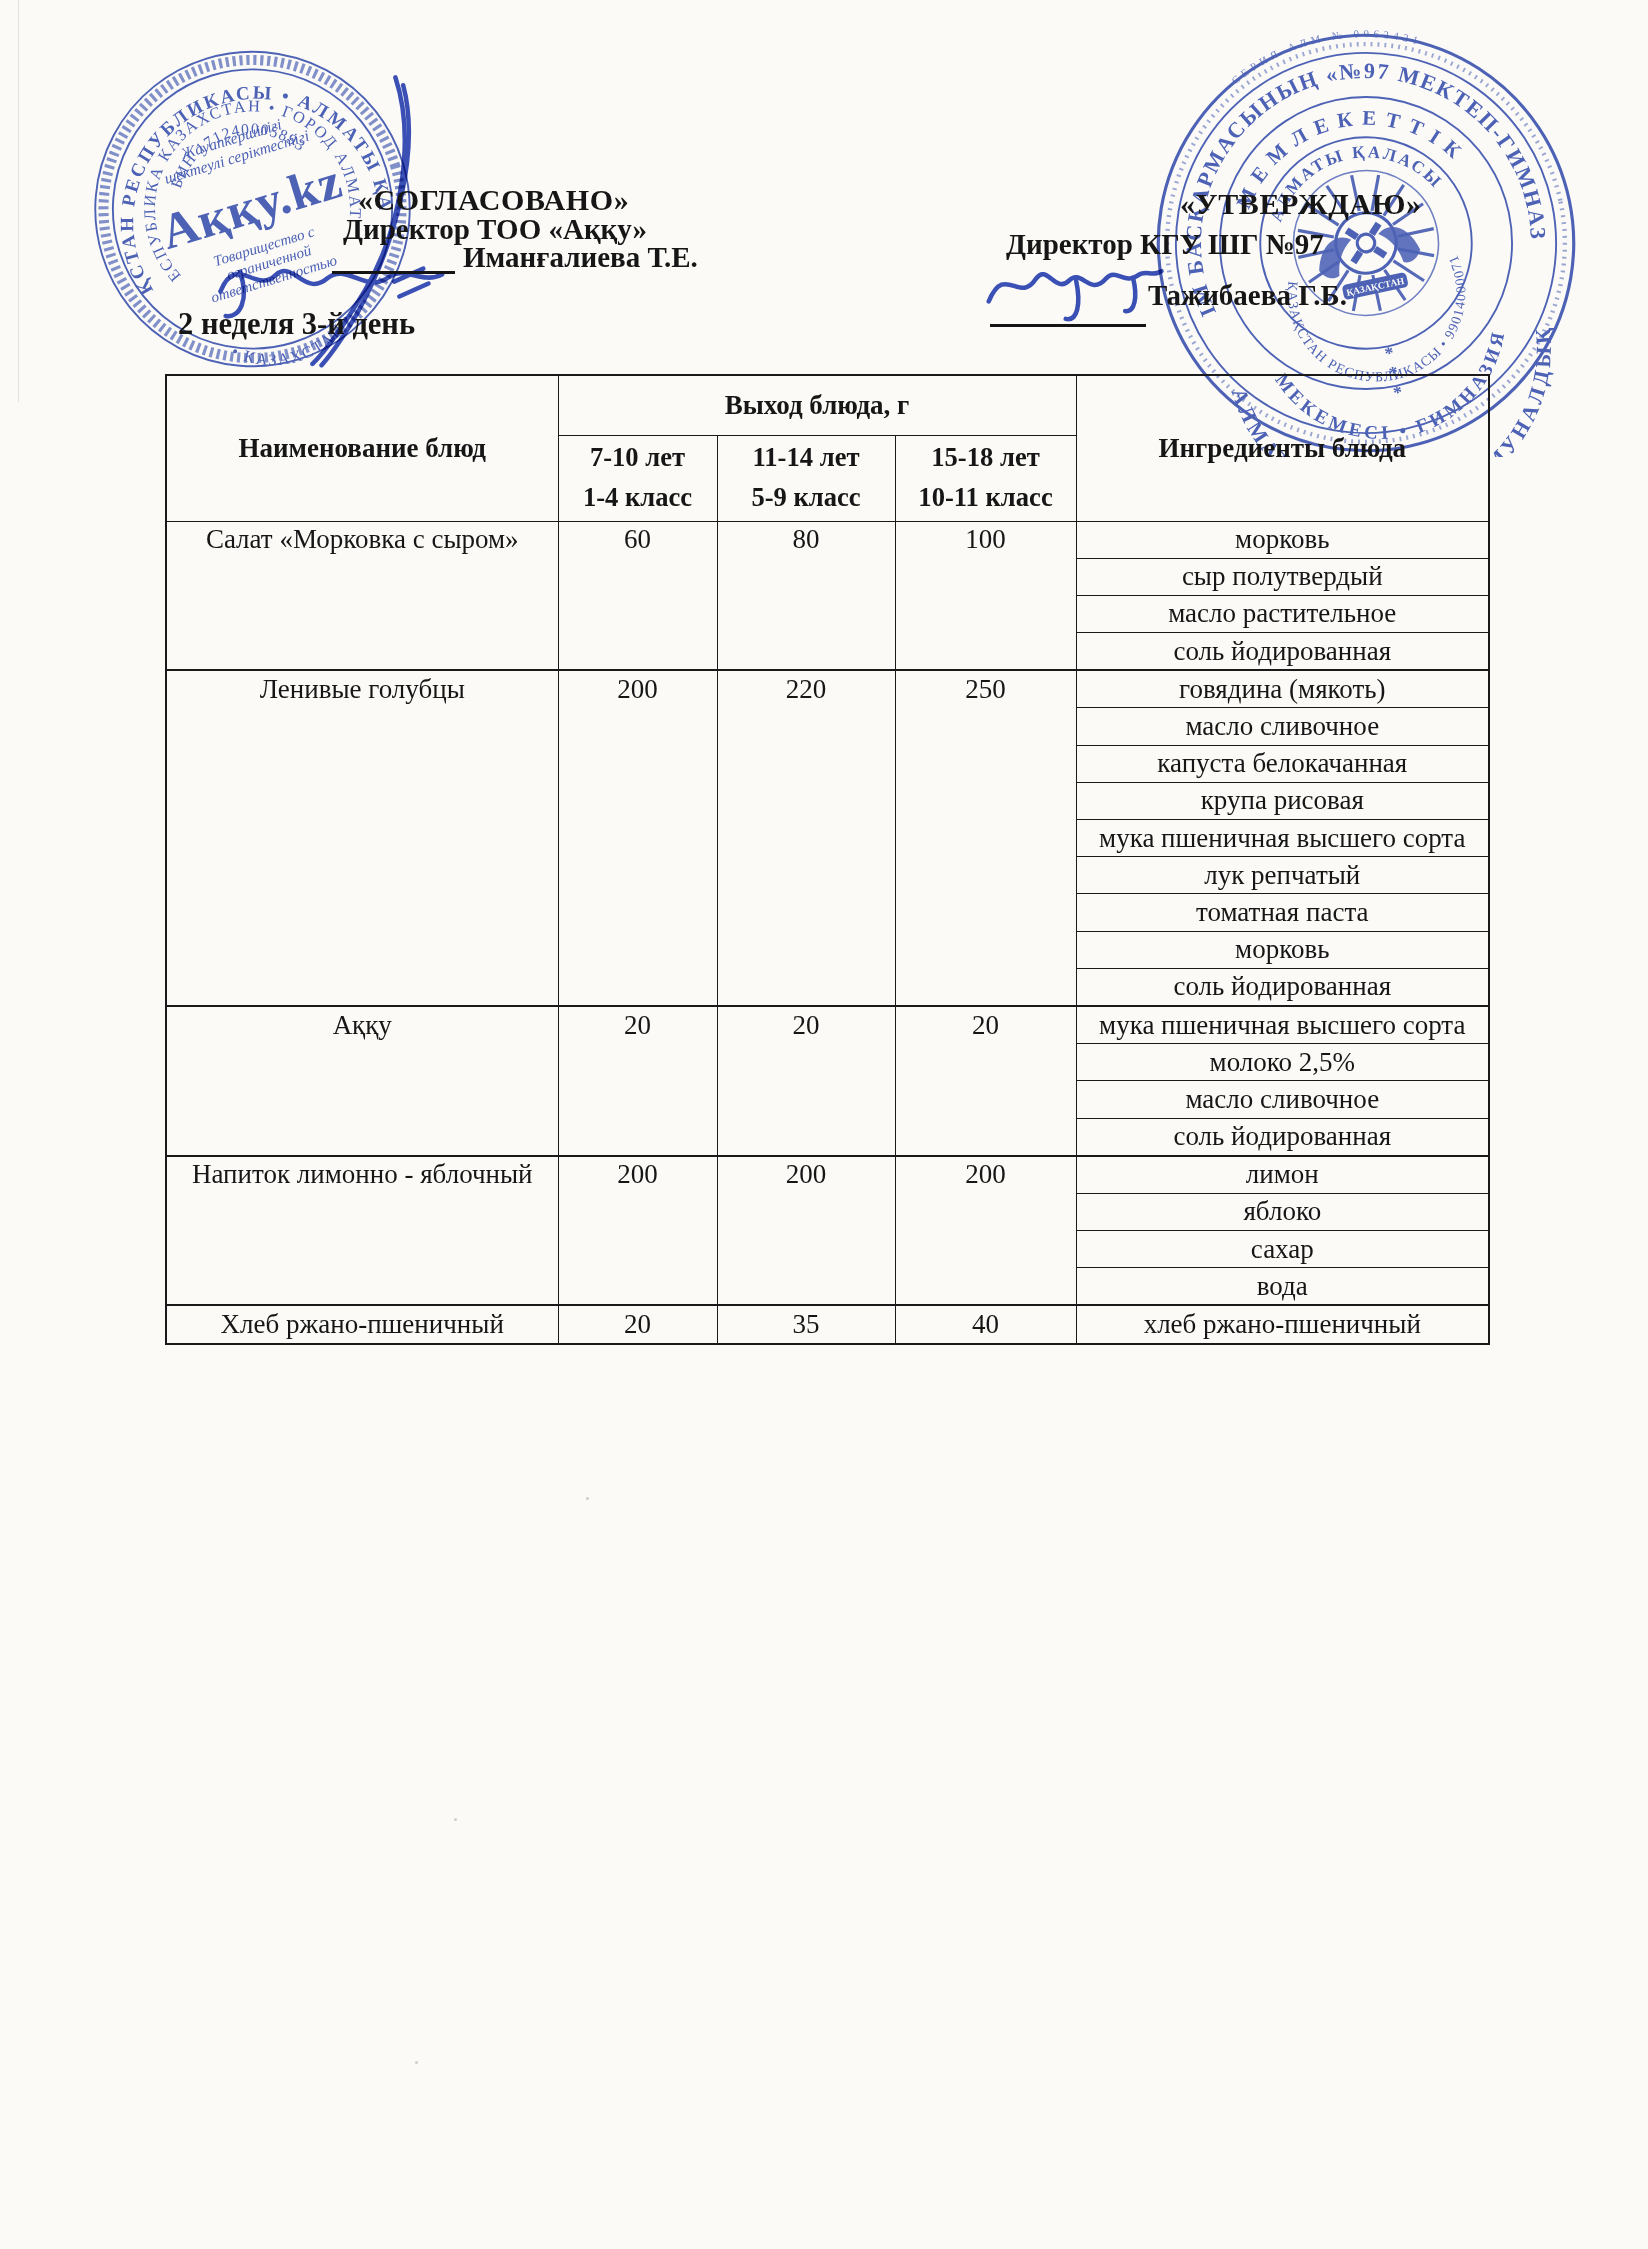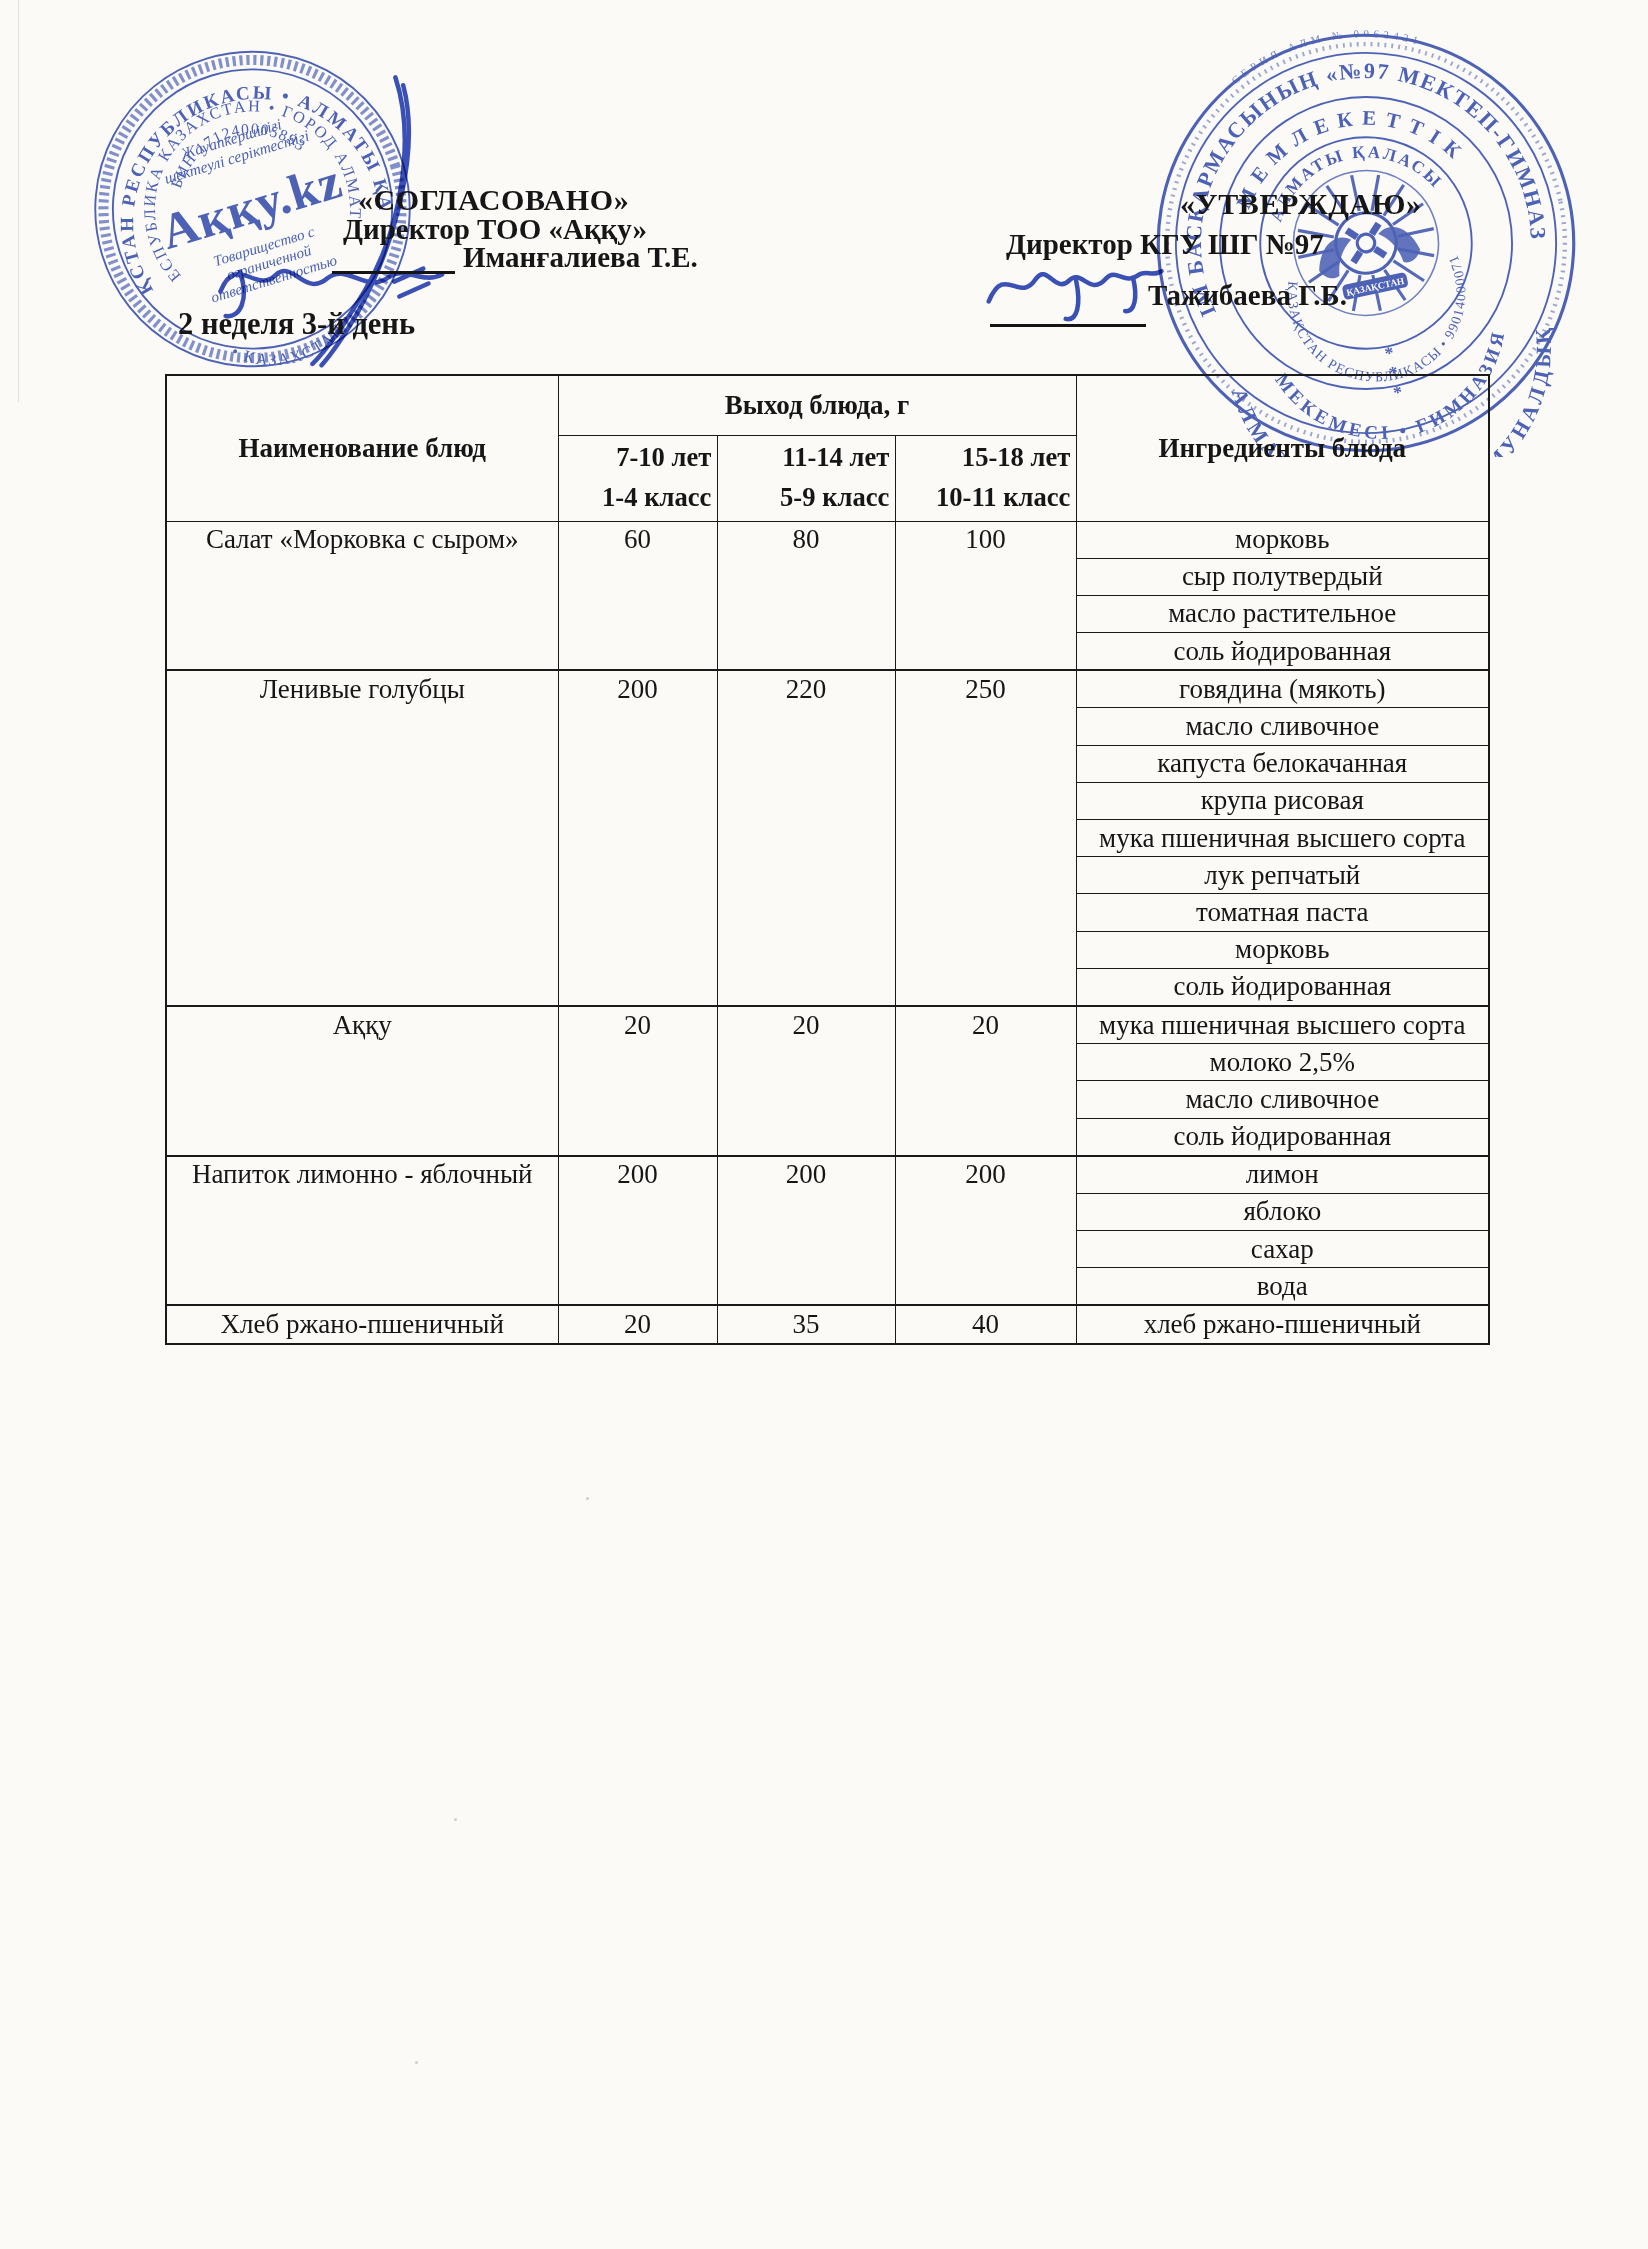--- a/index.html
+++ b/index.html
@@ -44,21 +44,21 @@
     border:1.3px solid #1a1a1a;
     font-size:27px;
     vertical-align:top;
     padding:2.6px 5.2px;
     text-align:center;
   }
   table.menu th{font-weight:bold;text-align:center;vertical-align:middle;}
   tr.hdr-top{height:60px;}
   tr.hdr-top th{border-bottom-width:1.9px;}
   tr.hdr-sub{height:86px;}
-  tr.hdr-sub th{line-height:1.5;font-size:26.6px;text-align:right;}
+  tr.hdr-sub th{line-height:1.5;font-size:26.6px;}
   th.th-dish, th.th-ing{border-bottom-width:1.9px;}
   td.dish{font-size:28px;text-align:left;padding-left:3.9px;}
   td.num{font-size:29px;text-align:center;padding-top:5.2px;}
   td.ing{font-size:27px;padding-left:7.8px;vertical-align:middle;}
   tbody tr{height:37px;}
   tr.section-start td{border-top-width:2.6px;}
   tr.row-bread{height:32px;}
 </style>
 </head>
 <body>

